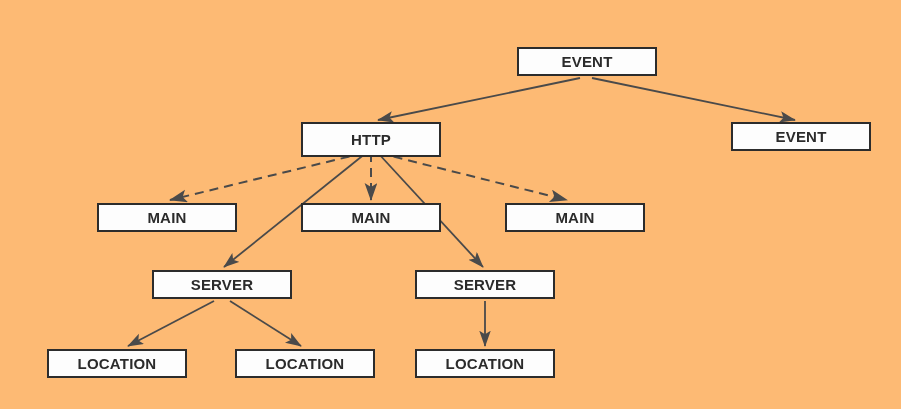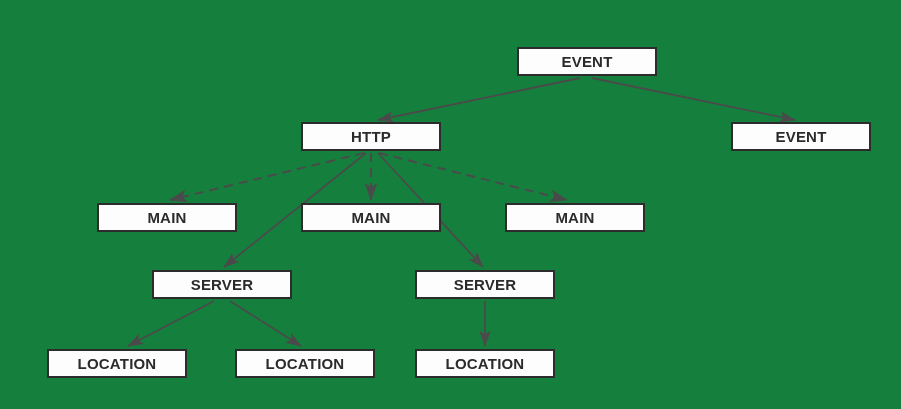--- a/index.html
+++ b/index.html
@@ -4,21 +4,21 @@
 <style>
   html, body {
     margin: 0;
     padding: 0;
     background: #000000;
   }
   #diagram-root {
     position: relative;
     width: 901px;
     height: 409px;
-    background: #15803d;
+    background: #fdba74;
     overflow: hidden;
     font-family: "Liberation Sans", sans-serif;
   }
   #edge-layer {
     position: absolute;
     left: 0;
     top: 0;
     width: 901px;
     height: 409px;
   }
@@ -73,21 +73,21 @@
         <line x1="214" y1="301" x2="128" y2="346" stroke="#4a4a4a" stroke-width="1.8" marker-end="url(#arrow-solid)"></line>
         <line x1="230" y1="301" x2="301" y2="346" stroke="#4a4a4a" stroke-width="1.8" marker-end="url(#arrow-solid)"></line>
         <line x1="485" y1="301" x2="485" y2="346" stroke="#4a4a4a" stroke-width="1.8" marker-end="url(#arrow-solid)"></line>
       </g>
   </svg>
 
   <div id="node-layer">
       <div class="node" style="left: 517px; top: 47px; width: 140px; height: 29px;">
         <span class="node-label">EVENT</span>
       </div>
-      <div class="node" style="left: 301px; top: 122px; width: 140px; height: 29px;">
+      <div class="node" style="left: 301px; top: 122px; width: 140px; height: 35px;">
         <span class="node-label">HTTP</span>
       </div>
       <div class="node" style="left: 731px; top: 122px; width: 140px; height: 29px;">
         <span class="node-label">EVENT</span>
       </div>
       <div class="node" style="left: 97px; top: 203px; width: 140px; height: 29px;">
         <span class="node-label">MAIN</span>
       </div>
       <div class="node" style="left: 301px; top: 203px; width: 140px; height: 29px;">
         <span class="node-label">MAIN</span>

